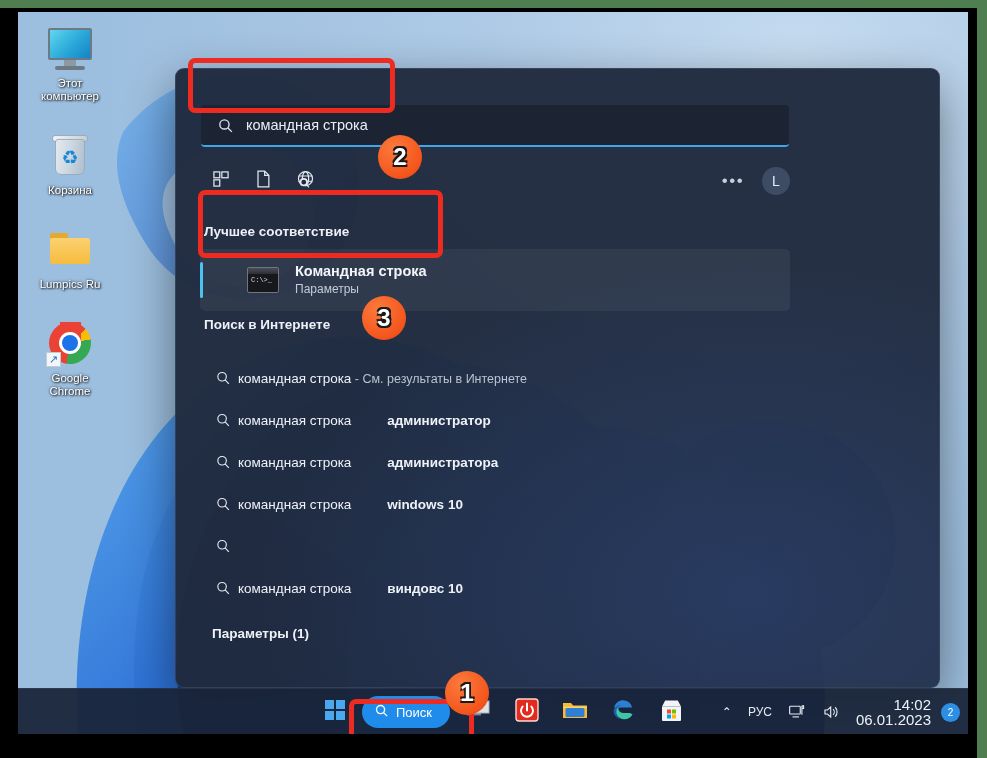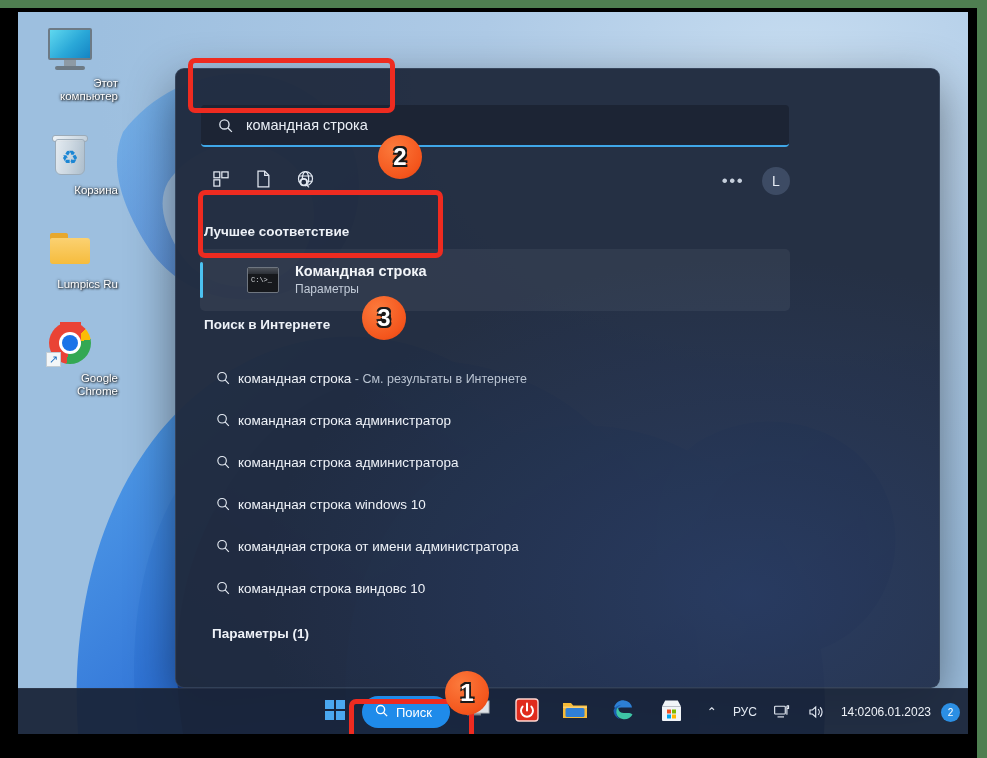--- a/index.html
+++ b/index.html
@@ -65,21 +65,20 @@
     width: 48px; height: 48px;
     margin: 0 auto 5px;
     position: relative;
   }
   .dicon .lbl {
     font-size: 11.5px;
     line-height: 13px;
     color: #ffffff;
     text-shadow: 0 0 3px rgba(0,0,0,.85), 1px 1px 2px rgba(0,0,0,.8);
     font-family: "Liberation Sans", sans-serif;
-    text-align: right;
   }
 
   
   .ic-pc .scr {
     position: absolute; left: 2px; top: 4px;
     width: 44px; height: 32px;
     background: linear-gradient(135deg, #5fd8ef 0%, #2aa8d8 55%, #1484c4 100%);
     border: 2px solid #6d7a85;
     border-radius: 2px;
   }
@@ -275,21 +274,21 @@
     display: flex; align-items: center;
     border-radius: 5px;
     padding-left: 8px;
   }
   .sugg .sicon { width: 30px; display:flex; align-items:center; justify-content:center; }
   .sugg .stext {
     color: #eef2f8; font-size: 13.5px;
     font-family: "Liberation Sans", sans-serif;
     white-space: nowrap;
   }
-  .sugg .stext b { font-weight: normal; }
+  .sugg .stext b { font-weight: bold; margin-left: 32px; }
   .sugg .stext .dim { color: #b9c3d1; font-size: 12.5px; font-weight: normal; }
 
   
   #taskbar {
     position: absolute;
     left: 0; bottom: 0;
     width: 950px; height: 46px;
     background: rgba(26,36,56,0.94);
     border-top: 1px solid rgba(255,255,255,0.06);
     display:flex; align-items:center;
@@ -320,22 +319,22 @@
     height: 46px; display:flex; align-items:center; gap: 2px;
   }
   .tray .titem {
     height: 34px; padding: 0 7px;
     display:flex; align-items:center; justify-content:center;
     color: #e4eaf3; font-size: 12px;
     font-family: "Liberation Sans", sans-serif;
     border-radius: 4px;
   }
   .tray .clock {
-    display:flex; align-items:flex-end;
-    color: #eef2f8; font-size: 12px; line-height: 15px;
+    display:flex; flex-direction:column; align-items:flex-end;
+    color: #eef2f8; font-size: 15px; line-height: 15px;
     padding: 0 8px 0 6px;
     font-family: "Liberation Sans", sans-serif;
   }
   .tray .badge {
     width: 19px; height: 19px; border-radius: 50%;
     background: #2c8fe4; color:#fff;
     font-size: 10px; display:flex; align-items:center; justify-content:center;
     font-family: "Liberation Sans", sans-serif;
   }
 
@@ -546,21 +545,20 @@
             </span>
             <span class="stext">командная строка <b>windows 10</b></span>
           </div>
           <div class="sugg">
             <span class="sicon">
               <svg width="17" height="17" viewBox="0 0 24 24" fill="none" stroke="#e6ecf4" stroke-width="1.6">
                 <circle cx="10" cy="9.5" r="6"></circle>
                 <line x1="14.2" y1="13.8" x2="19.5" y2="19.5"></line>
               </svg>
             </span>
-            <span class="stext">командная строка <b>от имени администратора</b></span>
           </div>
           <div class="sugg">
             <span class="sicon">
               <svg width="17" height="17" viewBox="0 0 24 24" fill="none" stroke="#e6ecf4" stroke-width="1.6">
                 <circle cx="10" cy="9.5" r="6"></circle>
                 <line x1="14.2" y1="13.8" x2="19.5" y2="19.5"></line>
               </svg>
             </span>
             <span class="stext">командная строка <b>виндовс 10</b></span>
           </div>

